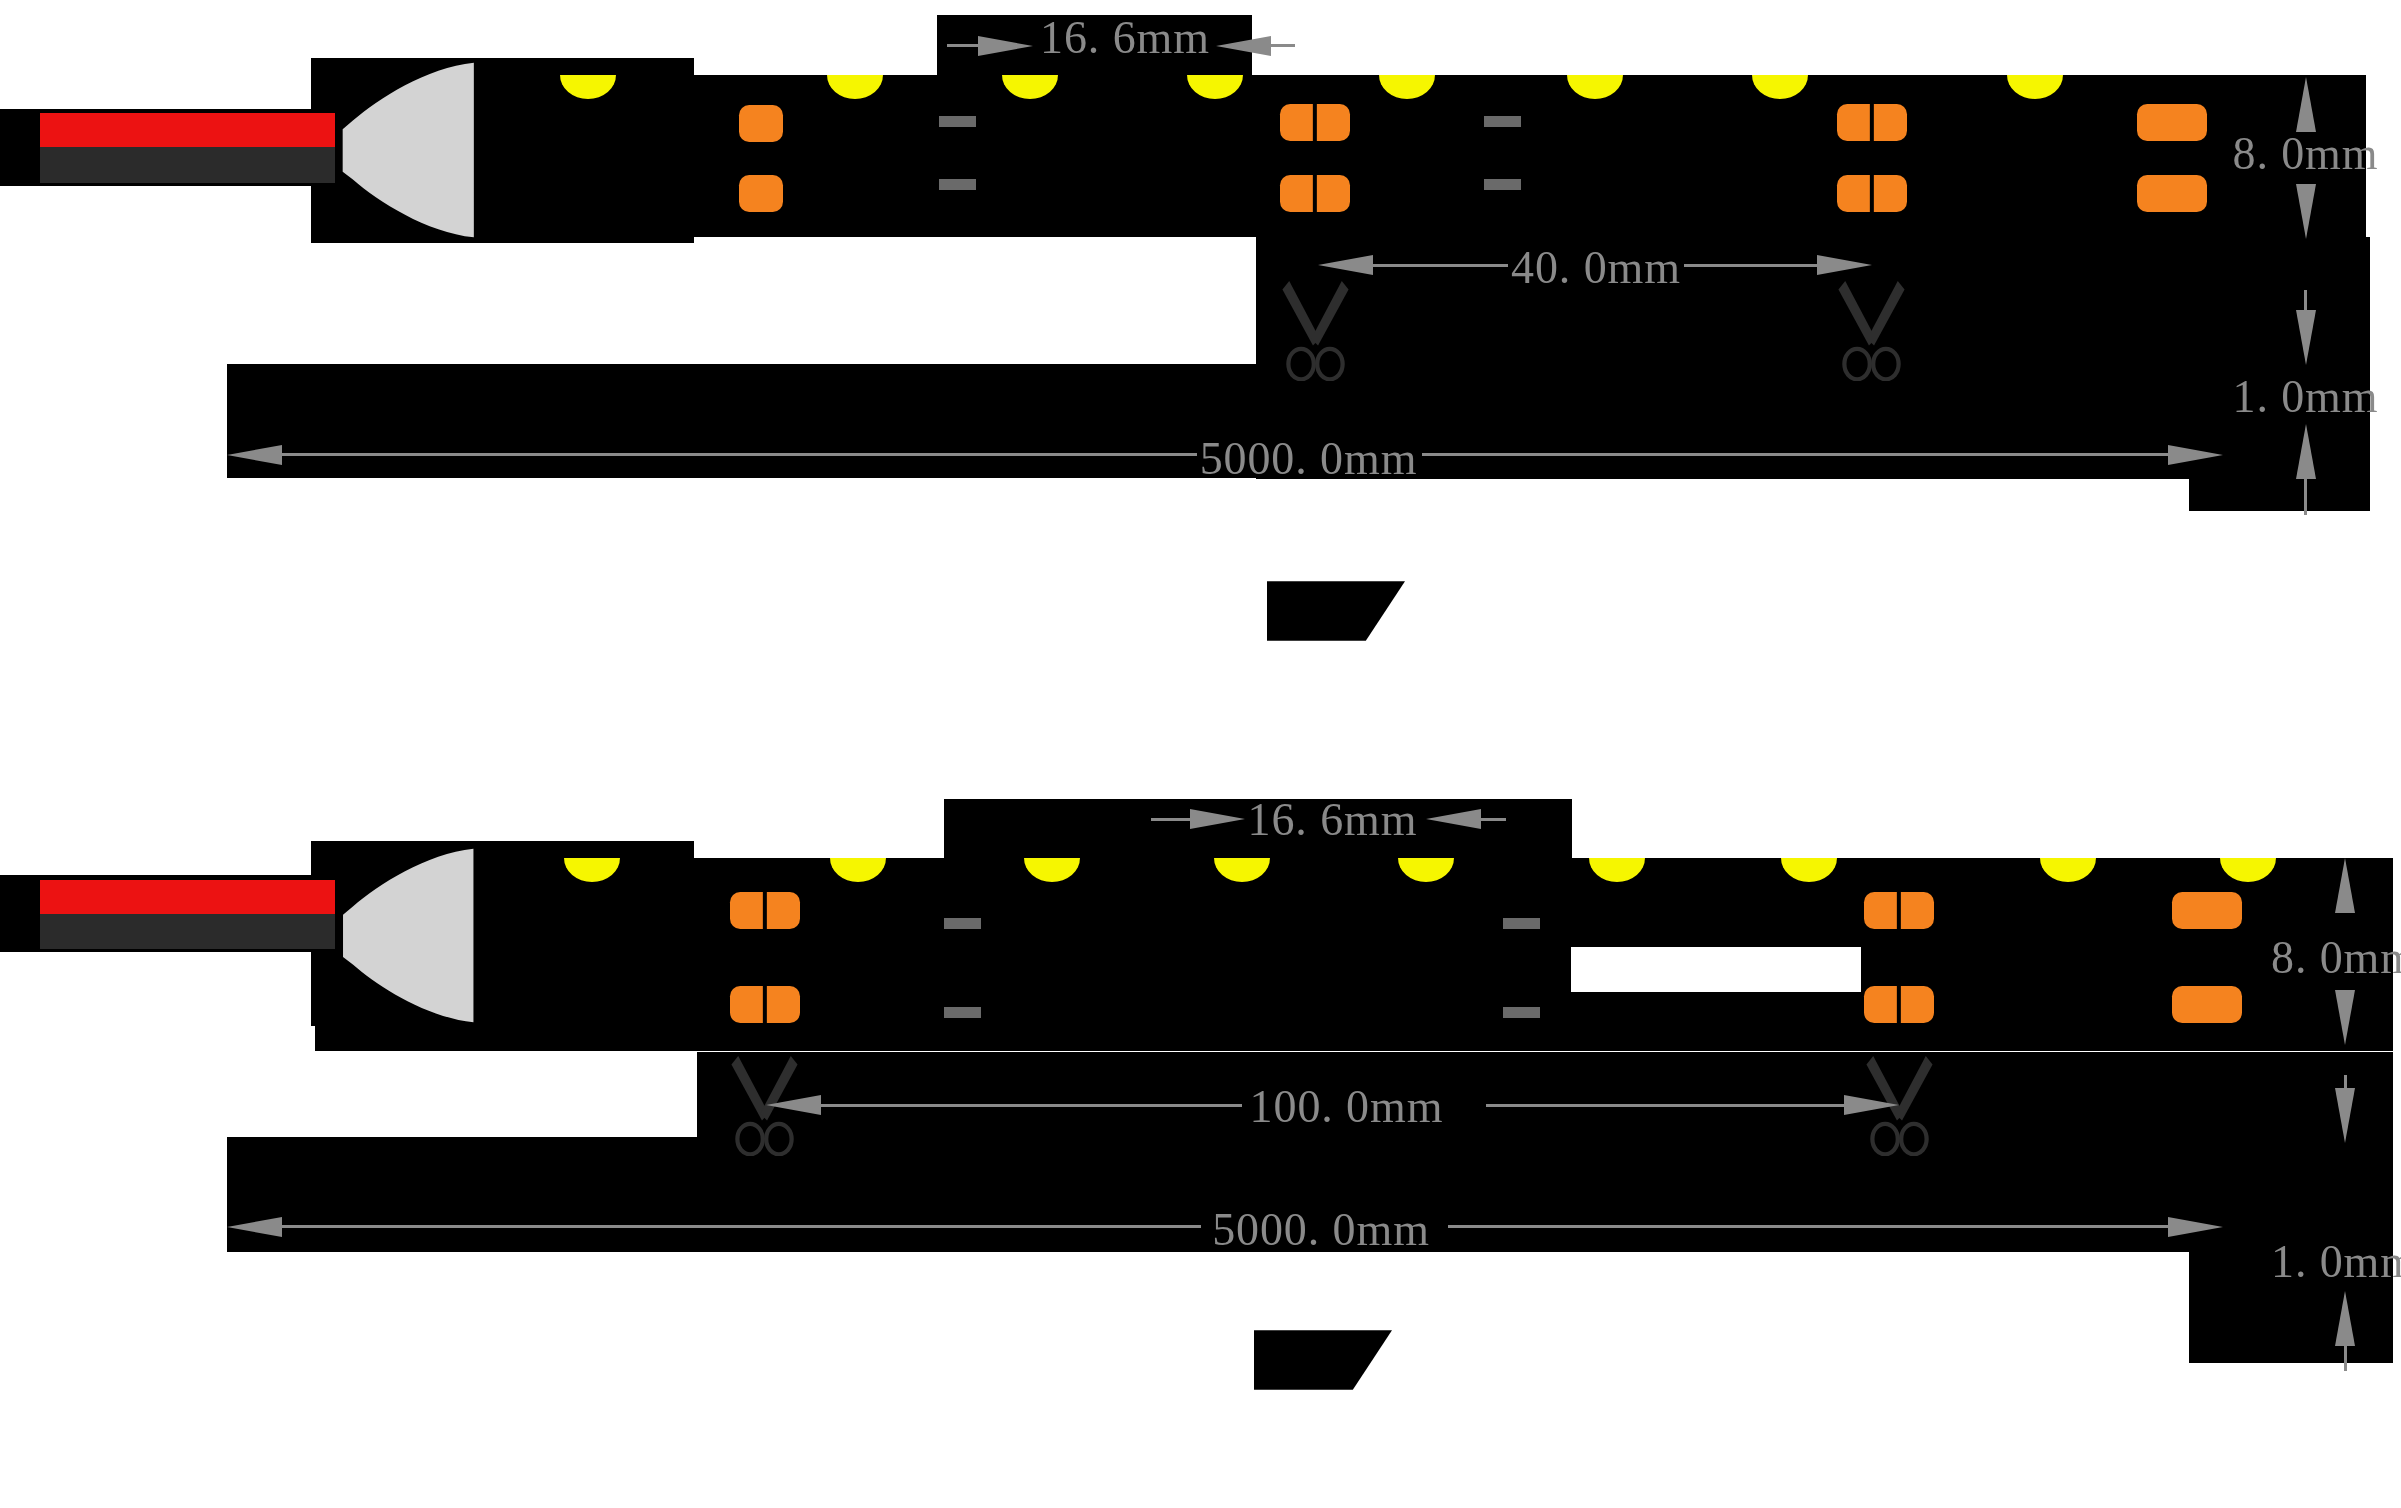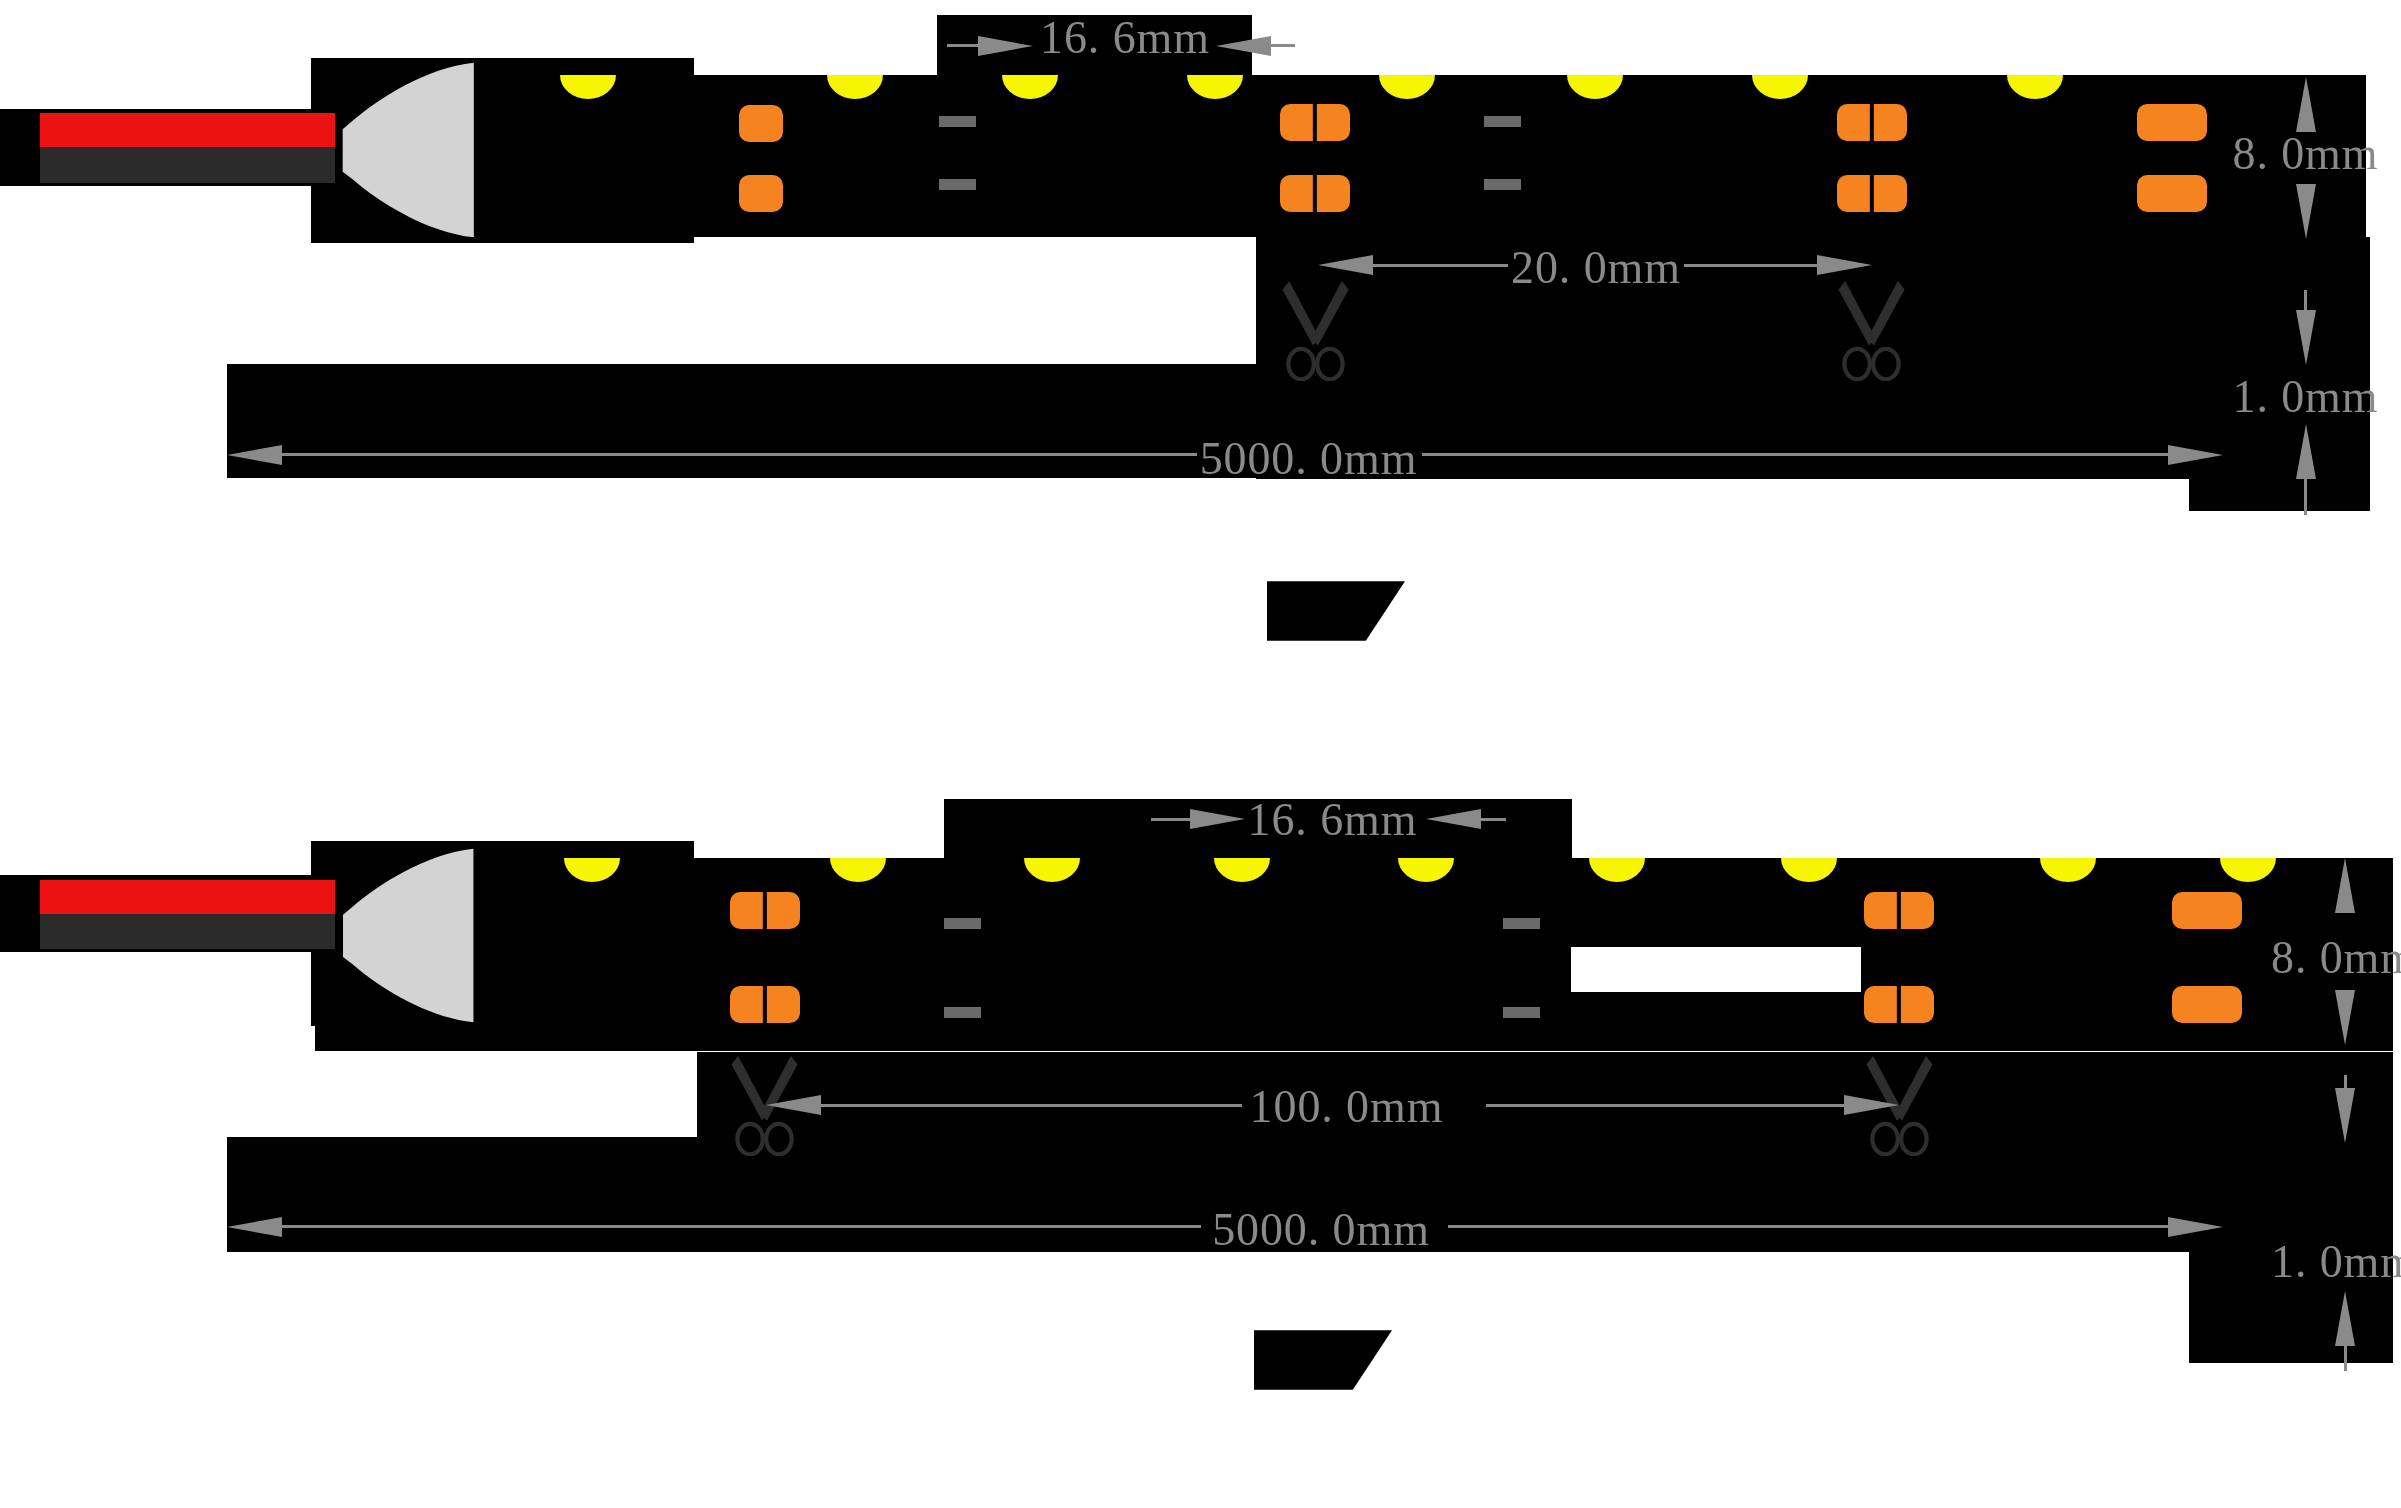--- a/index.html
+++ b/index.html
@@ -83,21 +83,21 @@
     </svg>
 
     <div class="abs shaft-h" style="left:947px;top:44px;width:55px;"></div>
     <div class="abs ah-r" style="left:978px;top:36px;"></div>
     <div class="abs dim-label" style="left:1027px;top:12px;width:196px;">16. 6mm</div>
     <div class="abs ah-l" style="left:1216px;top:36px;"></div>
     <div class="abs shaft-h" style="left:1271px;top:44px;width:24px;"></div>
 
     <div class="abs ah-l" style="left:1318px;top:255px;"></div>
     <div class="abs shaft-h" style="left:1373px;top:264px;width:135px;"></div>
-    <div class="abs dim-label" style="left:1509px;top:242px;width:174px;">20. 0mm</div>
+    <div class="abs dim-label" style="left:1509px;top:242px;width:174px;">40. 0mm</div>
     <div class="abs shaft-h" style="left:1684px;top:264px;width:133px;"></div>
     <div class="abs ah-r" style="left:1817px;top:255px;"></div>
 
     <div class="abs ah-u" style="left:2296px;top:77px;"></div>
     <div class="abs dim-label" style="left:2229px;top:128px;width:153px;">8. 0mm</div>
     <div class="abs ah-d" style="left:2296px;top:184px;"></div>
 
     <div class="abs shaft-v" style="left:2304px;top:290px;height:20.4px;"></div>
     <div class="abs ah-d" style="left:2296px;top:310px;"></div>
     <div class="abs dim-label" style="left:2229px;top:371px;width:153px;">1. 0mm</div>

